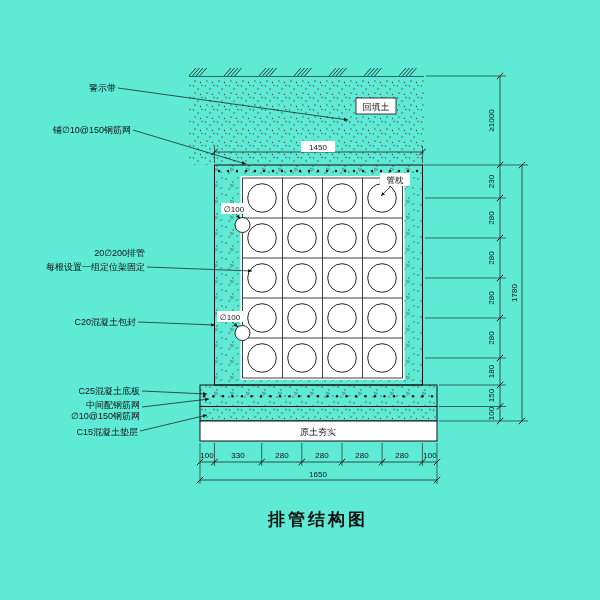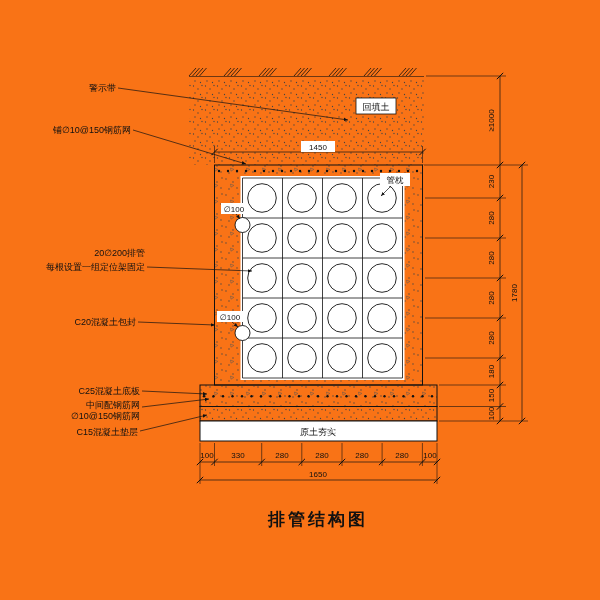--- a/index.html
+++ b/index.html
@@ -1,16 +1,16 @@
 <!DOCTYPE html>
 <html><head>
 <meta charset="utf-8">
 <style>
   html,body{margin:0;padding:0;background:#fff;}
-  .page{position:relative;width:600px;height:600px;background:#f97316;overflow:hidden;
+  .page{position:relative;width:600px;height:600px;background:#5eead4;overflow:hidden;
         font-family:"Liberation Sans",sans-serif;}
   svg{display:block;width:600px;height:600px;}
   text{fill:#111;font-family:"Liberation Sans",sans-serif;}
   .title-text{font-size:17px;font-weight:bold;letter-spacing:3px;}
 </style>
 </head>
 <body>
 
 <div class="page">
 

